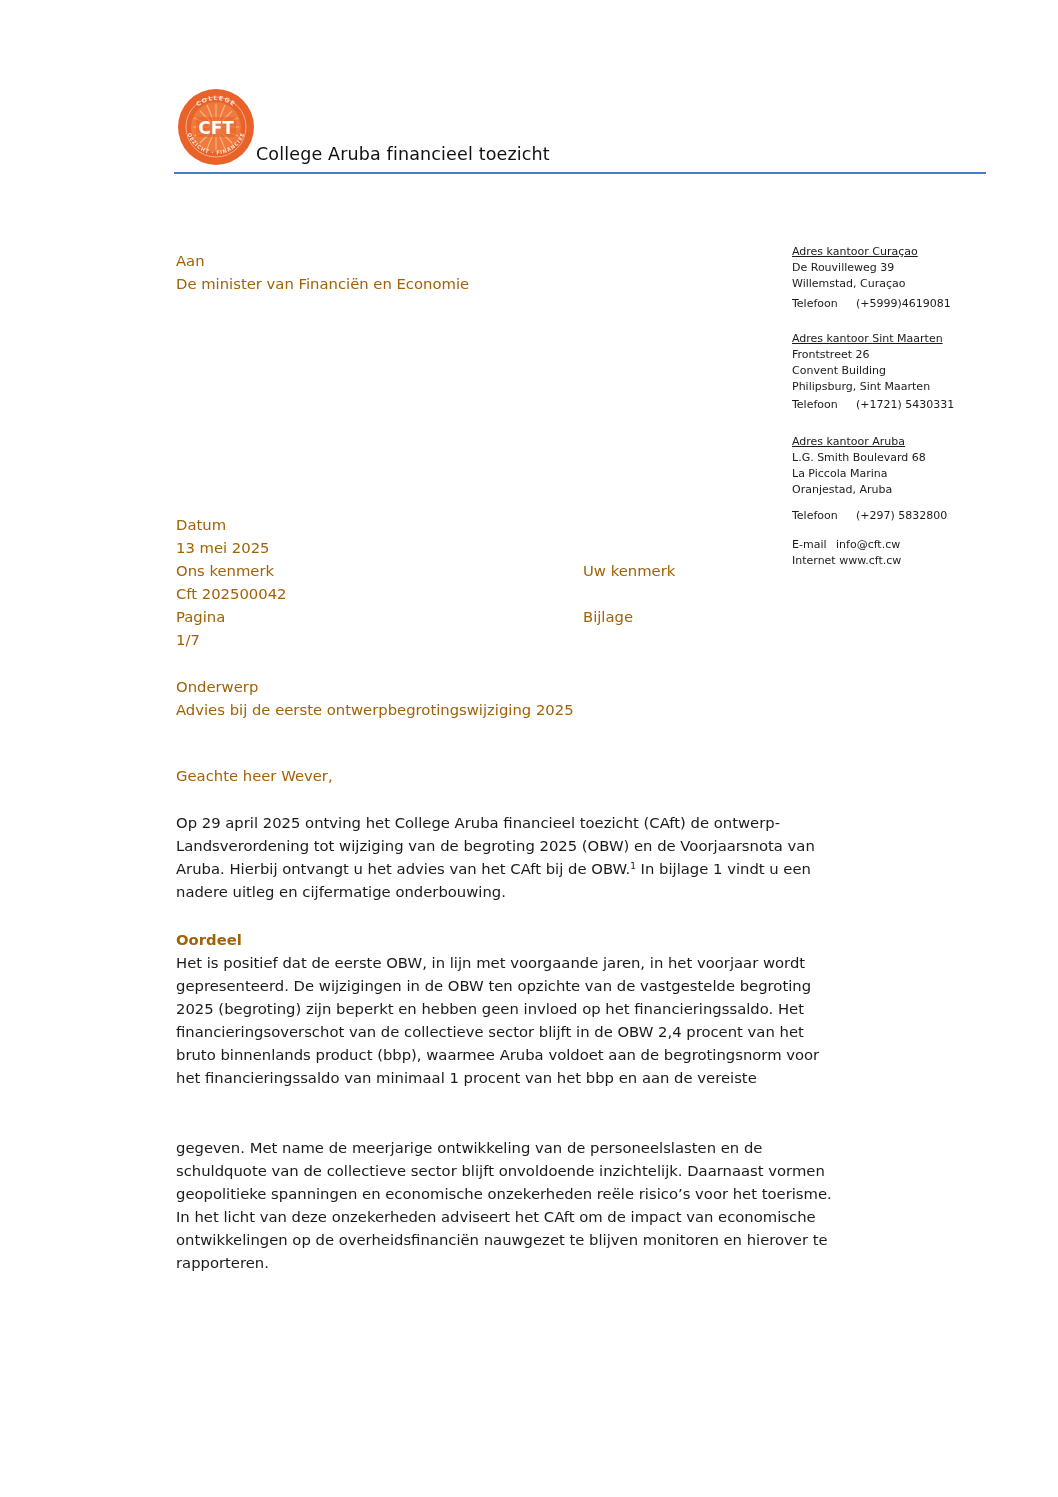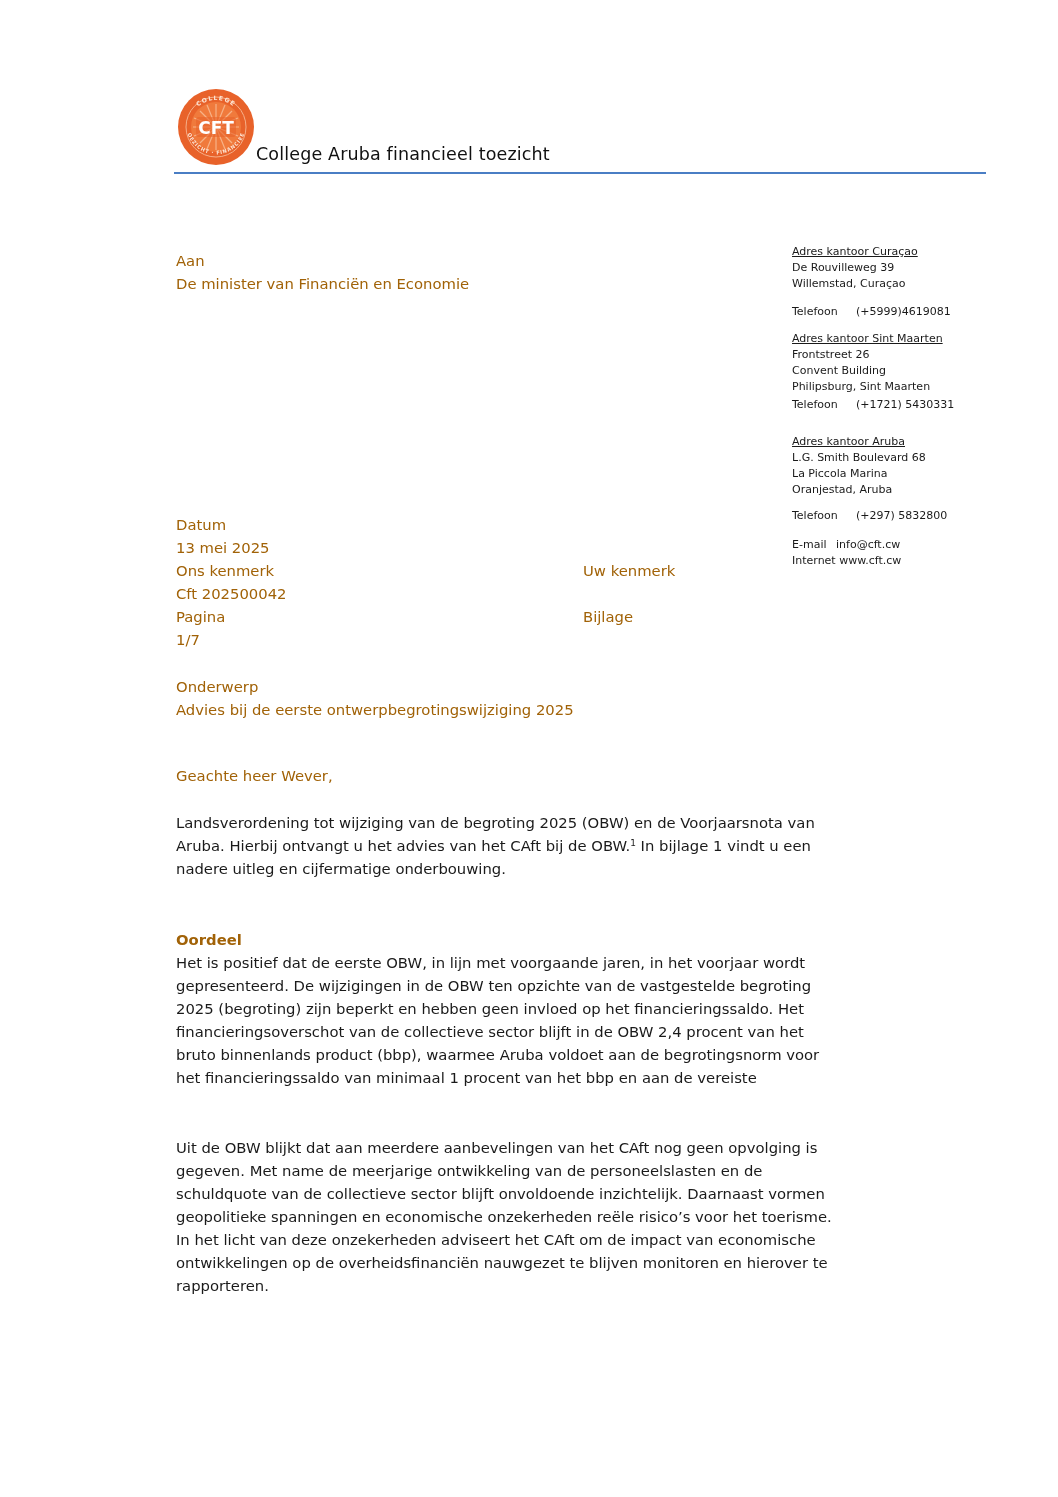--- a/index.html
+++ b/index.html
@@ -72,50 +72,50 @@
 <div class="abs t" style="left:176px; top:605px;">Pagina</div>
 <div class="abs t" style="left:583px; top:605px;">Bijlage</div>
 <div class="abs t" style="left:176px; top:628px;">1/7</div>
 
 <div class="abs t" style="left:176px; top:675px;">Onderwerp</div>
 <div class="abs t" style="left:176px; top:698px;">Advies bij de eerste ontwerpbegrotingswijziging 2025</div>
 
 <div class="abs t" style="left:176px; top:764px;">Geachte heer Wever,</div>
 
 <div class="abs body-para" style="top:811px;">
+  <span class="ln">Op 29 april 2025 ontving het College Aruba financieel toezicht (CAft) de ontwerp-</span>
   <span class="ln">Landsverordening tot wijziging van de begroting 2025 (OBW) en de Voorjaarsnota van</span>
   <span class="ln"><span>Aruba. Hierbij ontvangt u het advies van het CAft bij de OBW.</span><sup>1</sup><span> In bijlage 1 vindt u een</span></span>
   <span class="ln">nadere uitleg en cijfermatige onderbouwing.</span>
 </div>
 
 <div class="abs t bold" style="left:176px; top:928px;">Oordeel</div>
 <div class="abs body-para" style="top:951px;">
   <span class="ln">Het is positief dat de eerste OBW, in lijn met voorgaande jaren, in het voorjaar wordt</span>
   <span class="ln">gepresenteerd. De wijzigingen in de OBW ten opzichte van de vastgestelde begroting</span>
   <span class="ln">2025 (begroting) zijn beperkt en hebben geen invloed op het financieringssaldo. Het</span>
   <span class="ln">financieringsoverschot van de collectieve sector blijft in de OBW 2,4 procent van het</span>
   <span class="ln">bruto binnenlands product (bbp), waarmee Aruba voldoet aan de begrotingsnorm voor</span>
   <span class="ln">het financieringssaldo van minimaal 1 procent van het bbp en aan de vereiste</span>
 </div>
 
 <div class="abs body-para" style="top:1136px;">
-  <span class="ln">Uit de OBW blijkt dat aan meerdere aanbevelingen van het CAft nog geen opvolging is</span>
   <span class="ln">gegeven. Met name de meerjarige ontwikkeling van de personeelslasten en de</span>
   <span class="ln">schuldquote van de collectieve sector blijft onvoldoende inzichtelijk. Daarnaast vormen</span>
   <span class="ln">geopolitieke spanningen en economische onzekerheden reële risico’s voor het toerisme.</span>
   <span class="ln">In het licht van deze onzekerheden adviseert het CAft om de impact van economische</span>
   <span class="ln">ontwikkelingen op de overheidsfinanciën nauwgezet te blijven monitoren en hierover te</span>
   <span class="ln">rapporteren.</span>
 </div>
 
 <div class="abs side" style="top:244px;">
   <div class="u">Adres kantoor Curaçao</div>
   <div>De Rouvilleweg 39</div>
   <div>Willemstad, Curaçao</div>
-  <div style="margin-top:12px;">
+  <div style="margin-top:4px;">
     <span class="tel-label">Telefoon</span><span>(+5999)4619081</span>
   </div>
 </div>
 
 <div class="abs side" style="top:331px;">
   <div class="u">Adres kantoor Sint Maarten</div>
   <div>Frontstreet 26</div>
   <div>Convent Building</div>
   <div>Philipsburg, Sint Maarten</div>
   <div style="margin-top:2px;">

